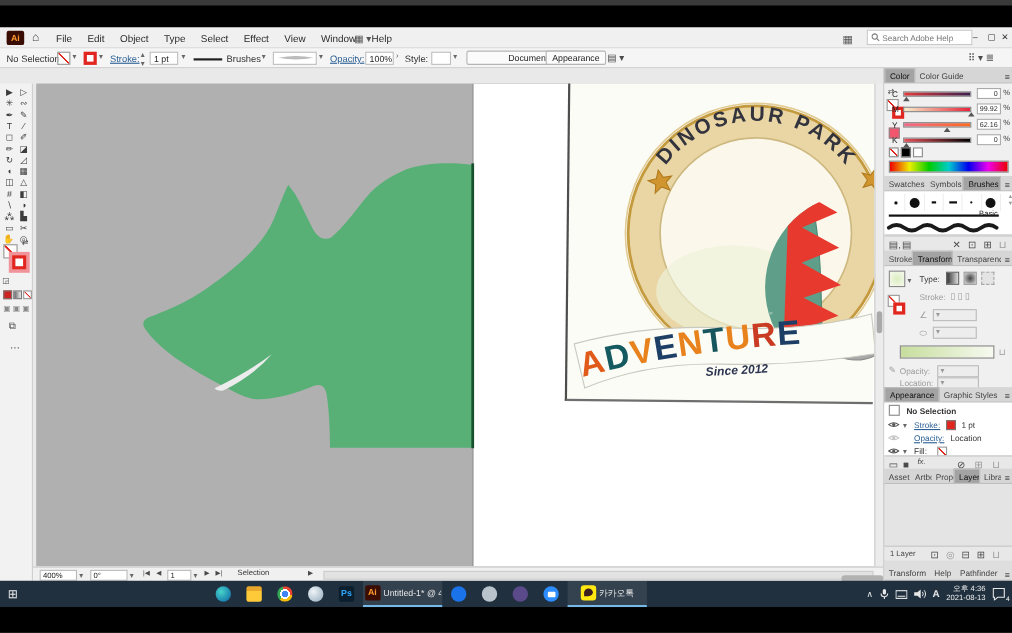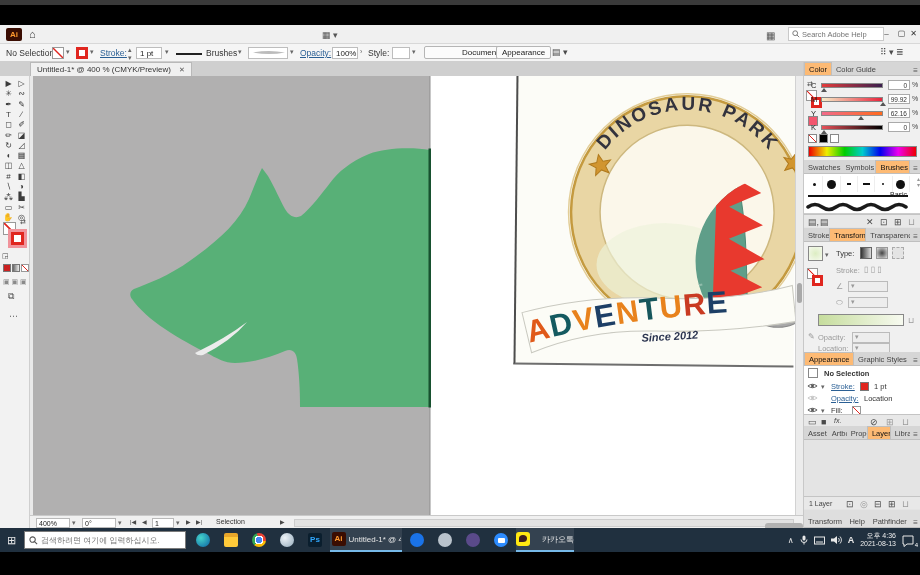--- a/index.html
+++ b/index.html
@@ -44,21 +44,21 @@
   .vscroll{left:795px;top:51px;width:8px;height:439px;background:#ececec;border-left:1px solid #d2d2d2;}
   .vthumb{position:absolute;left:1px;top:207px;width:5px;height:20px;border-radius:3px;background:#a9a9a9;}
   
   .statusrow{left:30px;top:490px;width:773px;height:13px;background:#f0f0f0;border-top:1px solid #c9c9c9;font-size:7.5px;color:#333;}
   .stbox{position:absolute;top:1.5px;height:10px;background:#fff;border:1px solid #b9b9b9;font-size:7px;color:#222;padding:0 2px;line-height:9px;}
   .hthumb{position:absolute;left:470px;top:3px;width:38px;height:7px;border-radius:3px;background:#b2b2b2;}
   
   .dock{left:803px;top:37px;width:117px;height:466px;background:#e4e4e4;border-left:1px solid #c8c8c8;font-size:8px;color:#333;}
   .tabrow{position:absolute;left:0;width:117px;height:14px;background:#d6d6d6;border-bottom:1px solid #bfbfbf;display:flex;align-items:flex-end;}
   .tabrow .tb{padding:2px 4px 1px 4px;font-size:7.5px;color:#444;white-space:nowrap;overflow:hidden;}
-  .tabrow .tb.on{background:#fdba74;border:1px solid #bfbfbf;border-bottom:none;color:#111;margin-top:44px;}
+  .tabrow .tb.on{background:#a3a3a3;border:1px solid #bfbfbf;border-bottom:none;color:#111;margin-top:44px;}
   .tabrow .menu3{margin-left:auto;padding:0 3px;color:#555;font-size:8px;}
   .pbody{position:absolute;left:0;width:117px;background:#f0f0f0;}
   .chrow{position:absolute;left:0;width:117px;height:13px;}
   .chrow .cl{position:absolute;left:7px;top:1px;font-size:7.5px;color:#222;}
   .chrow .track{position:absolute;left:17px;top:3px;width:62px;height:5px;border:1px solid #888;}
   .chrow .mk{position:absolute;top:8px;width:0;height:0;border-left:3px solid transparent;border-right:3px solid transparent;border-bottom:4px solid #555;}
   .chrow .vb{position:absolute;left:84px;top:0;width:22px;height:10px;background:#fff;border:1px solid #aaa;font-size:6.5px;text-align:right;padding:1px 2px 0 0;}
   .chrow .pc{position:absolute;left:108px;top:1px;font-size:7px;color:#444;}
   .minisw{position:absolute;width:9px;height:9px;border:1px solid #888;}
   .spectrum{position:absolute;left:4px;width:109px;height:11px;border:1px solid #888;background:linear-gradient(to right,#e00,#ee0,#0c0,#0cc,#00e,#e0e,#e00);}
@@ -98,20 +98,31 @@
   </defs>
     </svg>
 
   <div class="abs vstrip"></div>
 
   <div class="abs app">
 
     <div class="abs menubar">
       <div class="abs ailogo">Ai</div>
       <span class="abs home">⌂</span>
+      <div class="abs menus" id="menus">
+          <span>File</span>
+          <span>Edit</span>
+          <span>Object</span>
+          <span>Type</span>
+          <span>Select</span>
+          <span>Effect</span>
+          <span>View</span>
+          <span>Window</span>
+          <span>Help</span>
+        </div>
       <span class="abs wsicon">▦ ▾</span>
       <span class="abs mb-grid">▦</span>
       <div class="abs helpsearch">
         <svg width="8" height="8" viewBox="0 0 10 10">
             <circle cx="4" cy="4" r="3" fill="none" stroke="#777" stroke-width="1.2"></circle>
             <line x1="6.2" y1="6.2" x2="9" y2="9" stroke="#777" stroke-width="1.2"></line>
           </svg>
         <input placeholder="Search Adobe Help" style="">
       </div>
       <span class="abs winbtn" style="left:880px;">–</span>
@@ -141,26 +152,20 @@
       <span class="cb ddv" style="left:360px;">›</span>
       <span class="cb" style="left:368px;">Style:</span>
       <span class="cbbox" style="left:392px;width:18px;"></span>
       <span class="cb ddv" style="left:412px;">▾</span>
       <span class="cbbtn" style="left:424px;padding-left:37px;">Document Setup</span>
       <span class="cbbtn" style="left:496px;">Appearance</span>
       <span class="cb icn" style="left:552px;">▤ ▾</span>
       <span class="cb icn" style="left:880px;">⠿ ▾ ≣</span>
     </div>
 
-    <div class="abs tabstrip">
-      <div class="doctab">
-        <span>Untitled-1* @ 400 % (CMYK/Preview)</span>
-        <span class="x">✕</span>
-      </div>
-    </div>
 
     <div class="abs toolbar" id="toolbar">
       <div class="proxy swnone" style="left:3px;top:146px;"></div>
       <div class="proxy swred" style="left:11px;top:156px;box-shadow:0 0 0 3px #f0939b;"></div>
       <span class="abs icn" style="left:20px;top:142px;font-size:7px;">⇄</span>
       <span class="abs icn" style="left:2px;top:176px;font-size:7px;">◲</span>
       <span class="abs" style="left:3px;top:188px;width:8px;height:8px;background:#c22;border:1px solid #777;"></span>
       <span class="abs" style="left:12px;top:188px;width:8px;height:8px;background:linear-gradient(90deg,#666,#eee);border:1px solid #777;"></span>
       <span class="abs swnone" style="left:21px;top:188px;width:8px;height:8px;"></span>
       <span class="abs icn" style="left:3px;top:202px;font-size:7px;color:#8a8a8a;">▣ ▣ ▣</span>
@@ -450,27 +455,20 @@
           <span class="tb">Transform</span>
           <span class="tb">Help</span>
           <span class="tb">Pathfinder</span>
           <span class="menu3">≡</span>
         </div>
     </div>
   </div>
 
   <div class="abs taskbar">
     <span class="abs tstart">⊞</span>
-    <div class="abs tsearch">
-      <svg width="9" height="9" viewBox="0 0 10 10">
-          <circle cx="4" cy="4" r="3" fill="none" stroke="#555" stroke-width="1.2"></circle>
-          <line x1="6.2" y1="6.2" x2="9" y2="9" stroke="#555" stroke-width="1.2"></line>
-        </svg>
-      <input placeholder="검색하려면 여기에 입력하십시오." style="">
-    </div>
     <div id="taskApps">
         <div class="tapp" style="left: 190px; width: 26px;">
           <span class="ticon" style="background: radial-gradient(circle at 35% 35%, rgb(69, 211, 201), rgb(11, 97, 164));"></span>
         </div>
         <div class="tapp" style="left: 218px; width: 26px;">
           <span class="ticon" style="background: linear-gradient(rgb(232, 166, 42) 0px, rgb(232, 166, 42) 4px, rgb(255, 202, 58) 4px); border-radius: 2px;"></span>
         </div>
         <div class="tapp" style="left: 246px; width: 26px;">
           <span class="ticon" style="background: radial-gradient(circle, rgb(66, 133, 244) 0px, rgb(66, 133, 244) 3px, rgb(255, 255, 255) 3px, rgb(255, 255, 255) 4.5px, rgba(0, 0, 0, 0) 4.5px), conic-gradient(from -18deg, rgb(234, 67, 53) 0deg, rgb(234, 67, 53) 120deg, rgb(251, 188, 5) 0deg, rgb(251, 188, 5) 240deg, rgb(52, 168, 83) 0deg, rgb(52, 168, 83) 360deg);"></span>
         </div>
@@ -491,21 +489,21 @@
           <span class="ticon" style="background: rgb(185, 195, 204);"></span>
         </div>
         <div class="tapp" style="left: 460px; width: 26px;">
           <span class="ticon" style="background: rgb(90, 74, 138);"></span>
         </div>
         <div class="tapp" style="left: 488px; width: 26px;">
           <span class="ticon" style="background: rgb(45, 140, 255);">
             <span style="display:block;width:7px;height:5px;background:#fff;border-radius:1px;margin:4.5px auto 0;"></span>
           </span>
         </div>
-        <div class="tapp active" style="left: 516px; width: 58px; justify-content: space-between;">
+        <div class="tapp active" style="left: 516px; width: 72px;">
           <span class="ticon" style="background: rgb(255, 232, 18); border-radius: 3px;">
             <span style="display:block;width:8px;height:7px;background:#3c1e1e;border-radius:50% 50% 50% 0;margin:3px auto 0;"></span>
           </span>
           <span class="lbl">카카오톡</span>
         </div>
       </div>
     <div class="tray">
       <span style="font-size:8px;">∧</span>
       <svg width="8" height="10" viewBox="0 0 8 10">
           <rect x="2.5" y="0.5" width="3" height="5" rx="1.5" fill="#e8e8e8"></rect>

